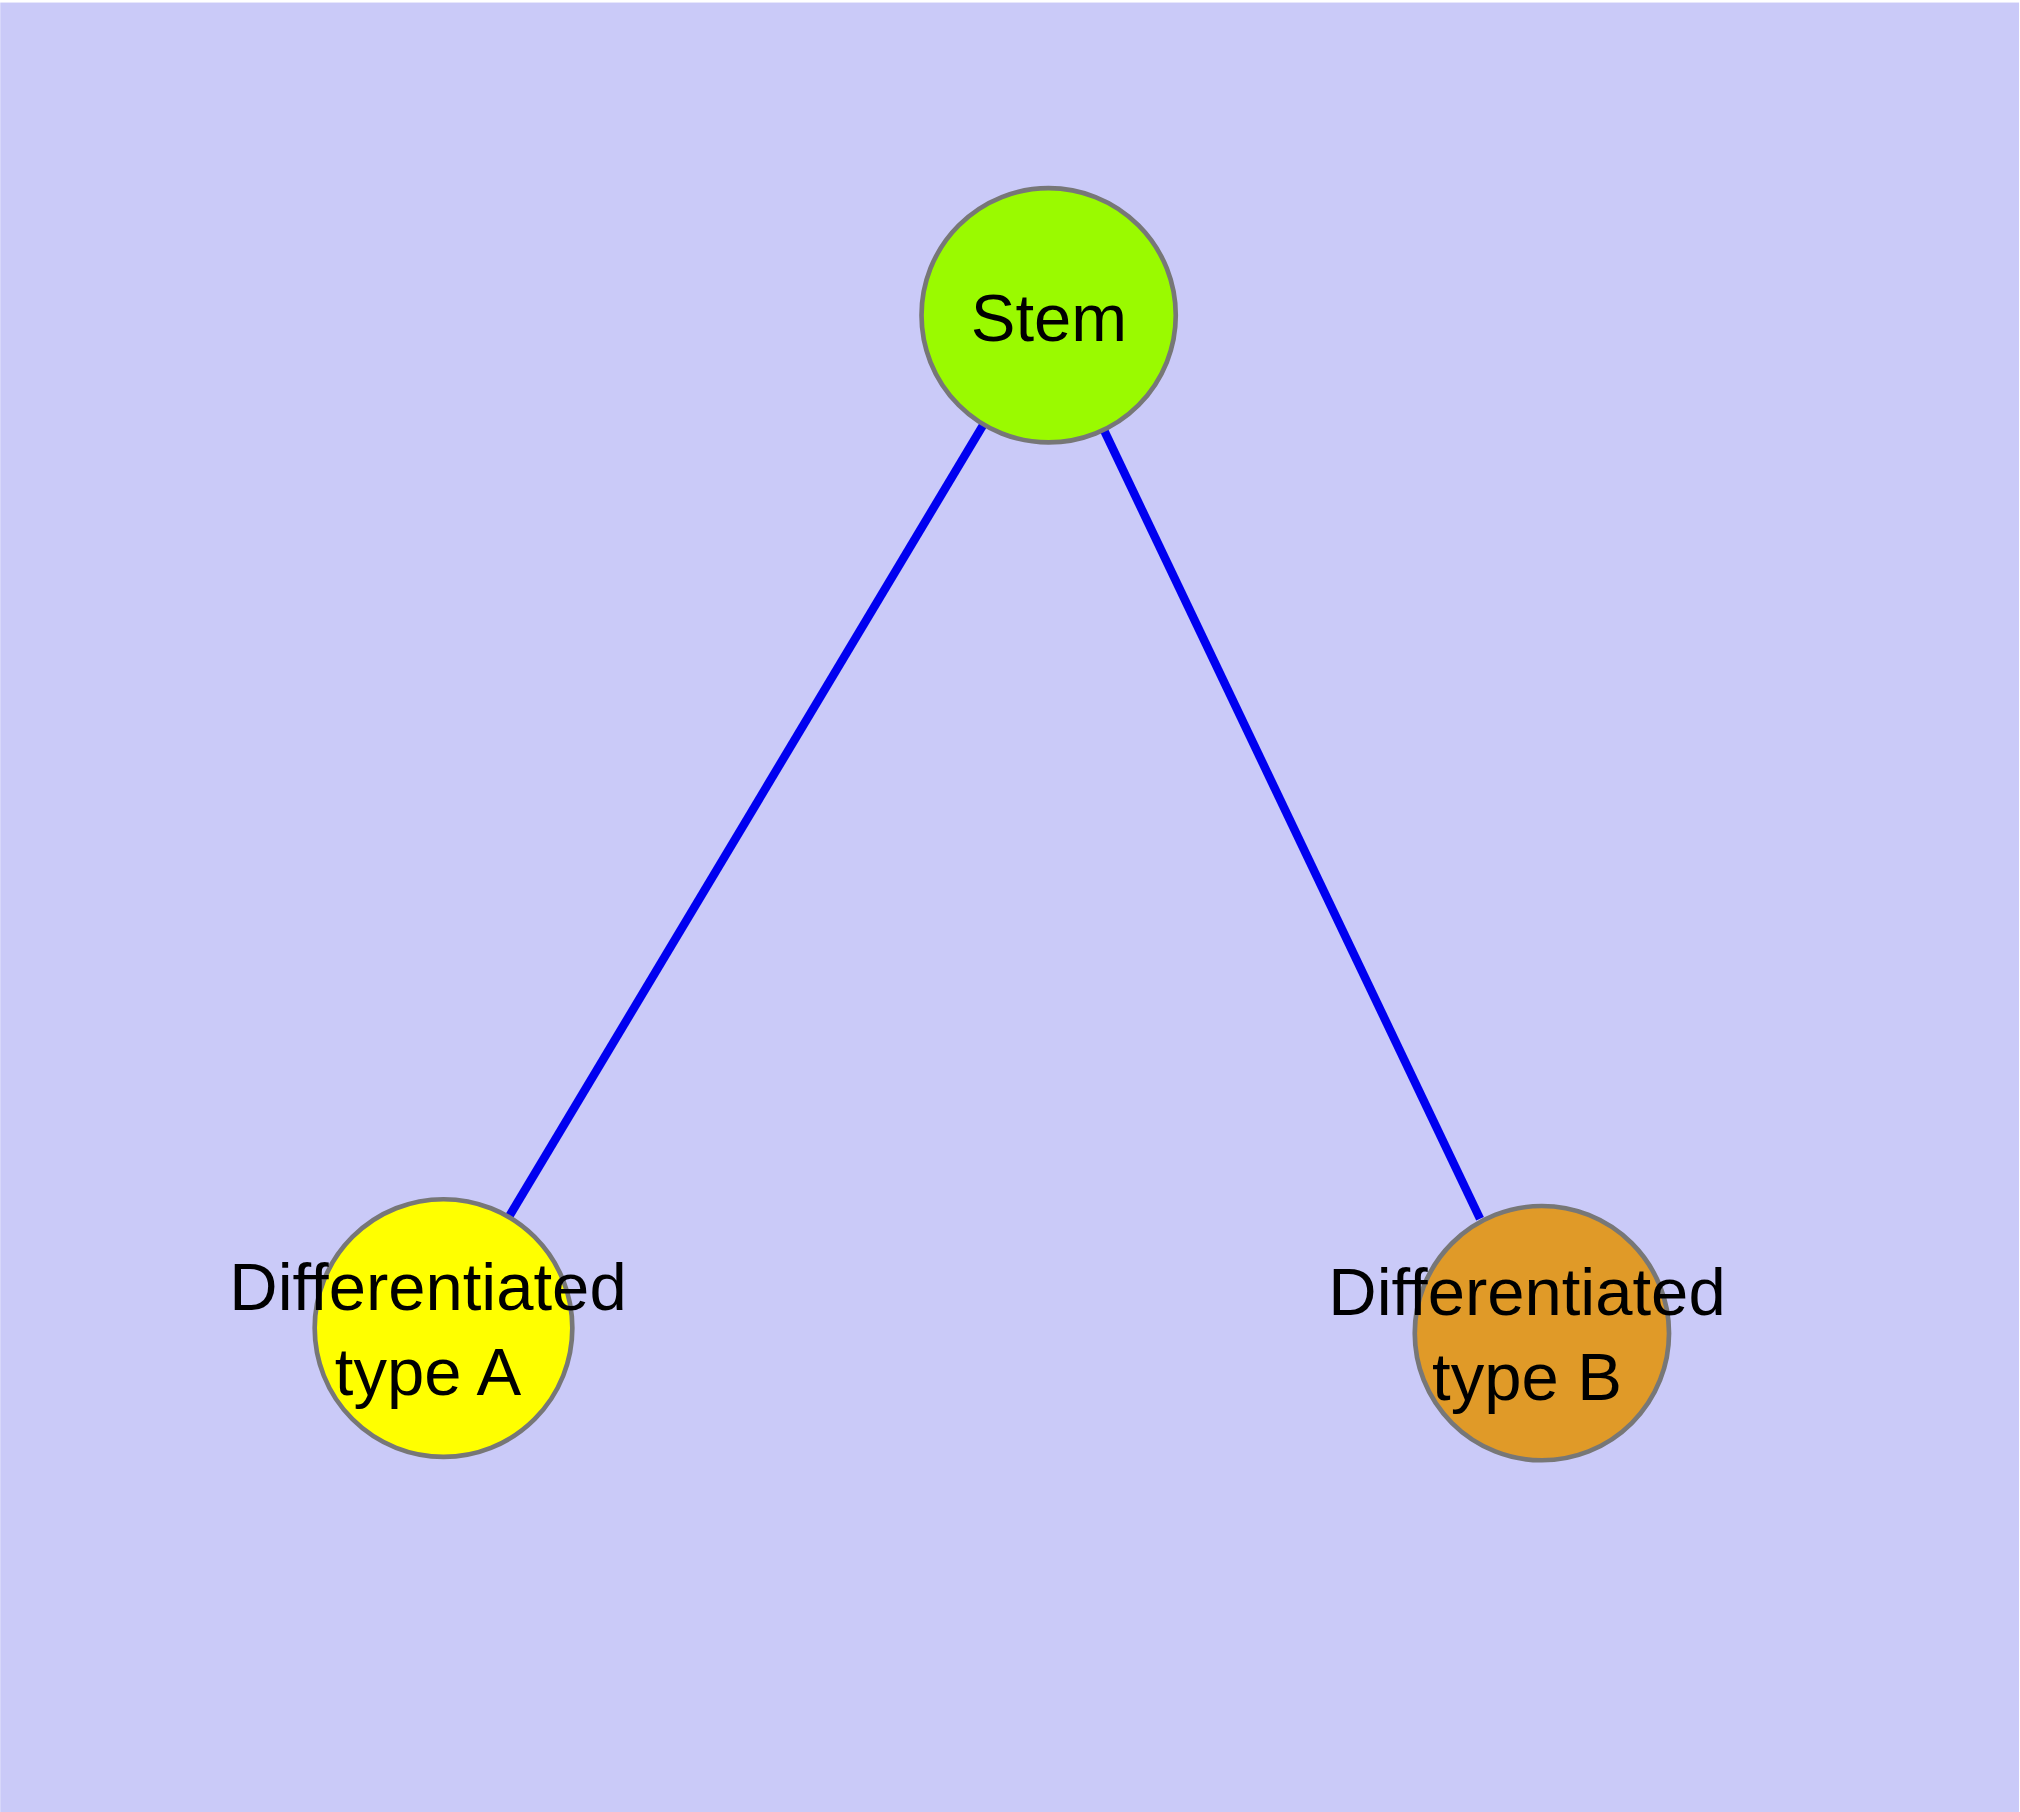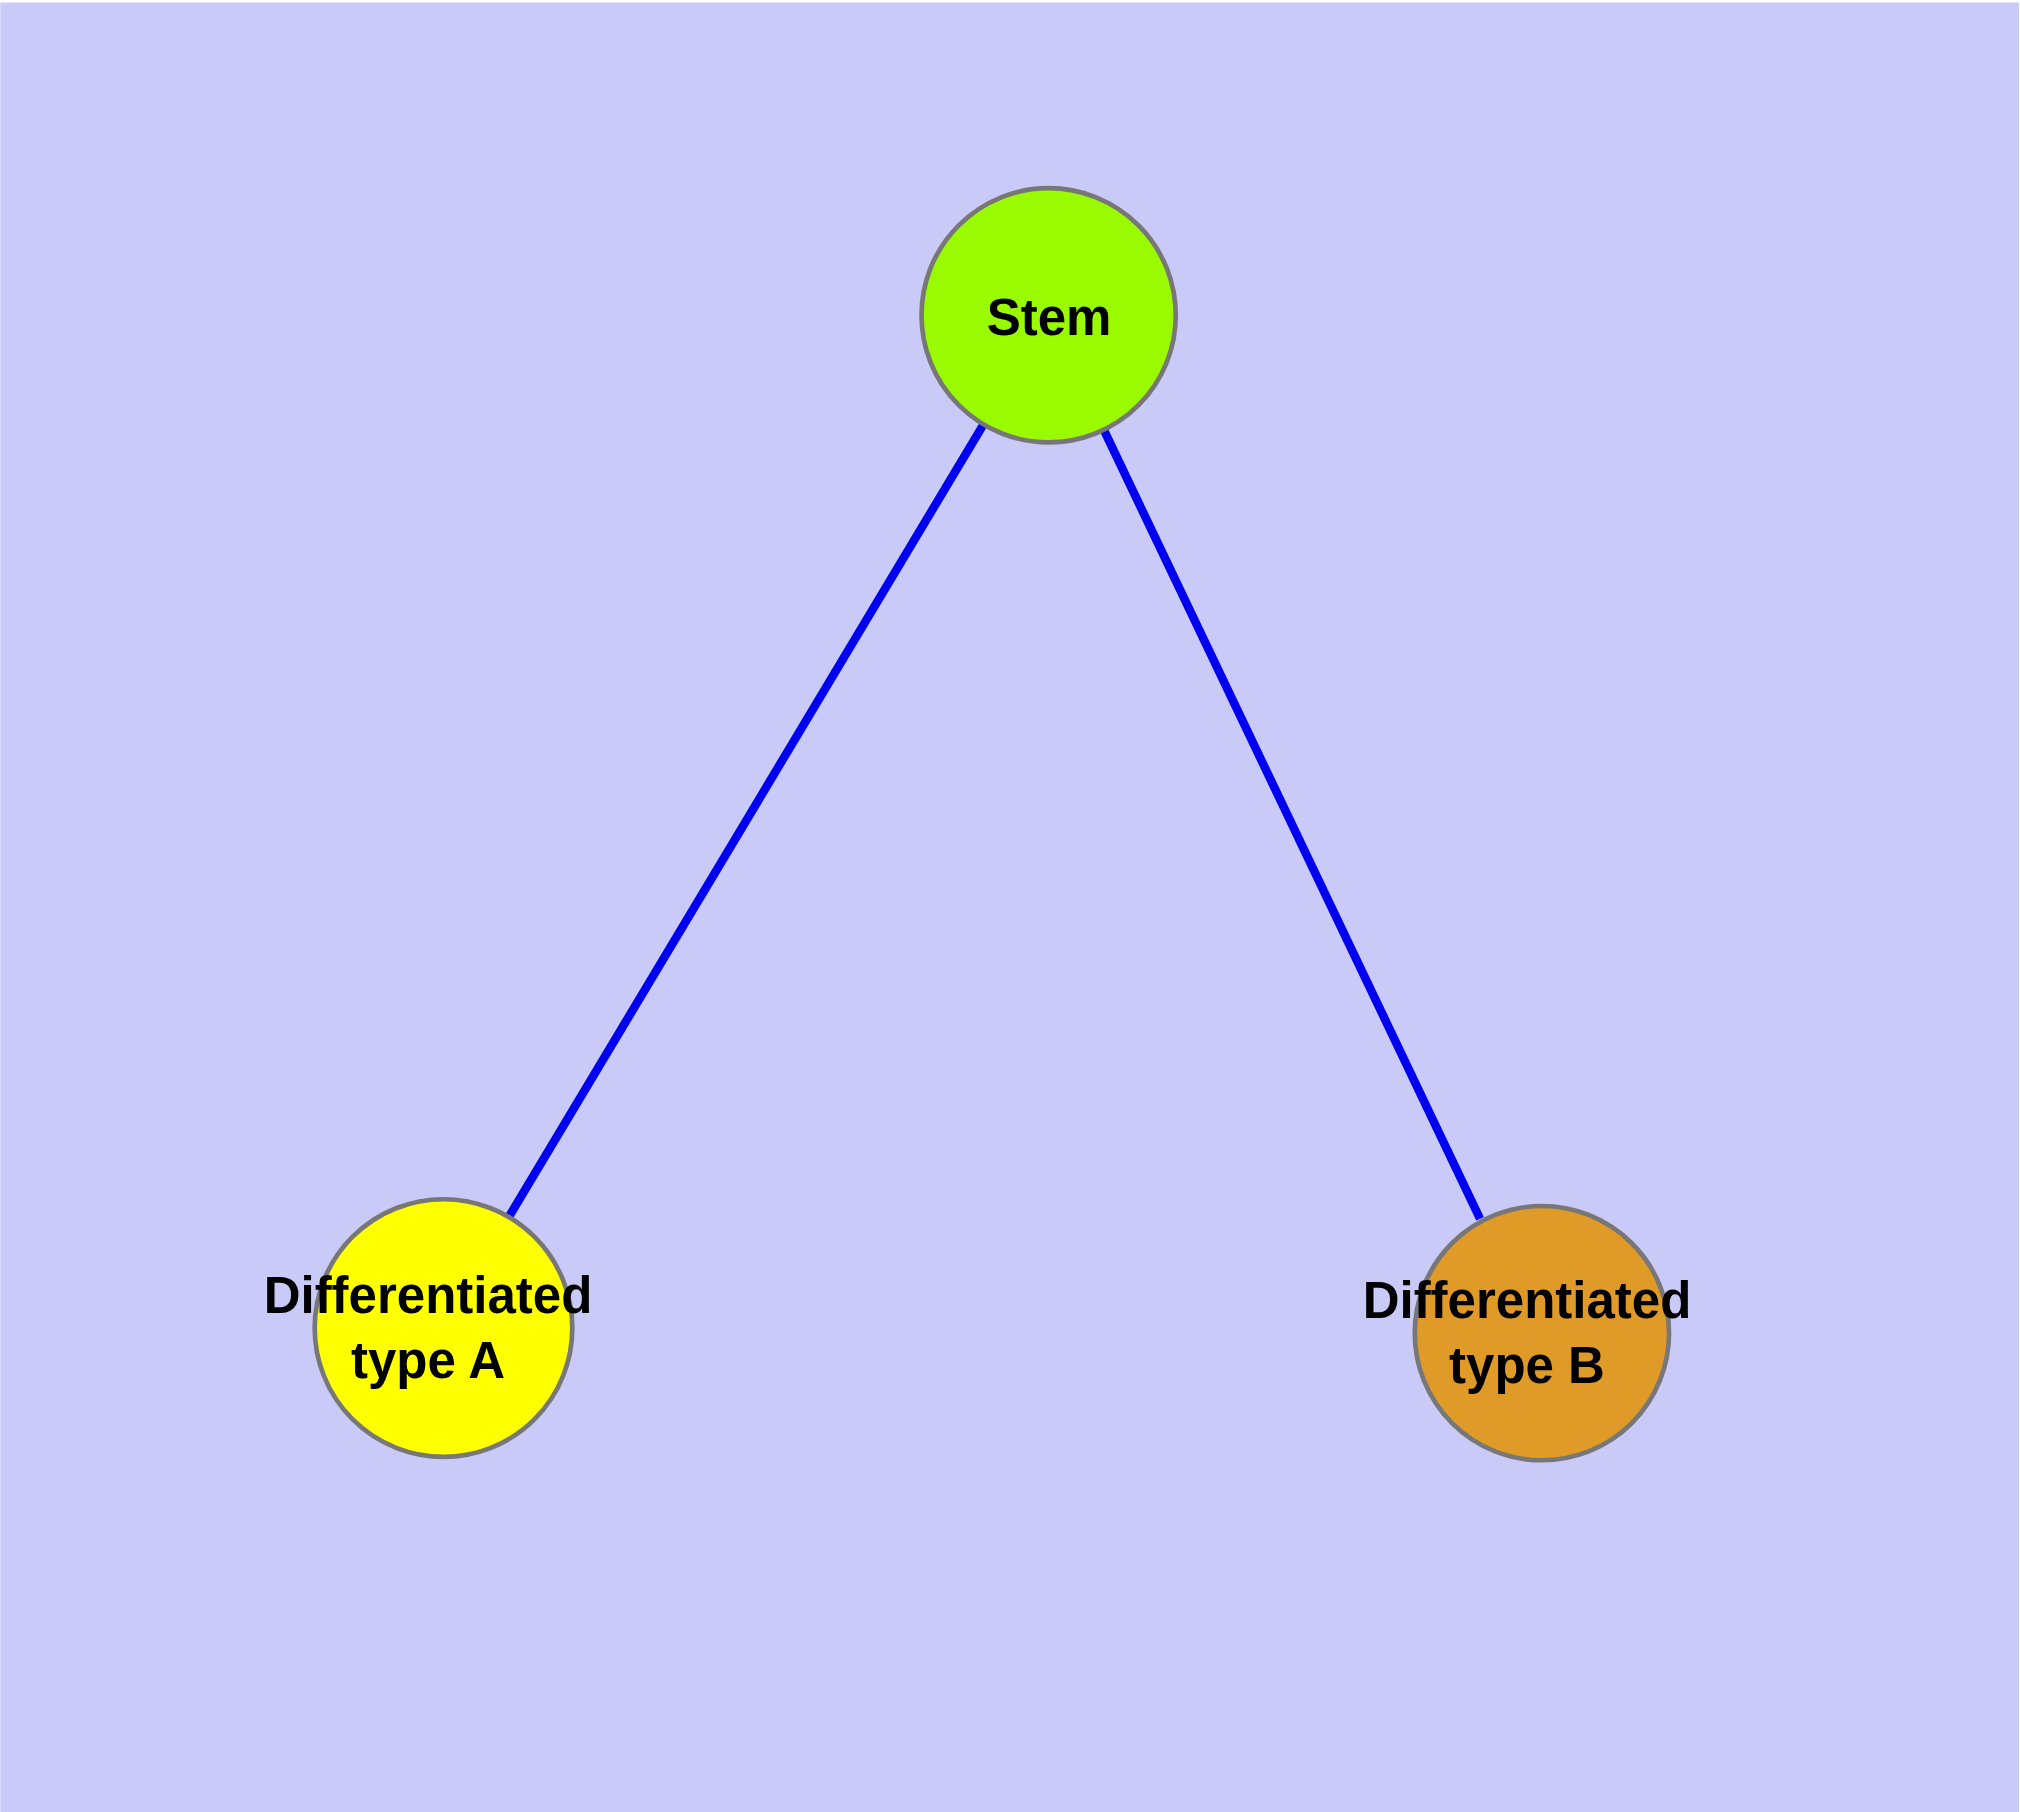--- a/index.html
+++ b/index.html
@@ -27,22 +27,22 @@
     fill: none;
   }
   .node-circle {
     stroke-width: 5.5;
   }
   .node-label {
     position: absolute;
     transform: translate(-50%, -50%);
     text-align: center;
     white-space: pre-line;
-    font-weight: bold;
-    font-size: 51px;
+    font-weight: normal;
+    font-size: 67px;
     line-height: 1.27;
     color: #000000;
     letter-spacing: 0px;
   }
 </style>
 </head>
 <body>
 
 <div class="page">
 

